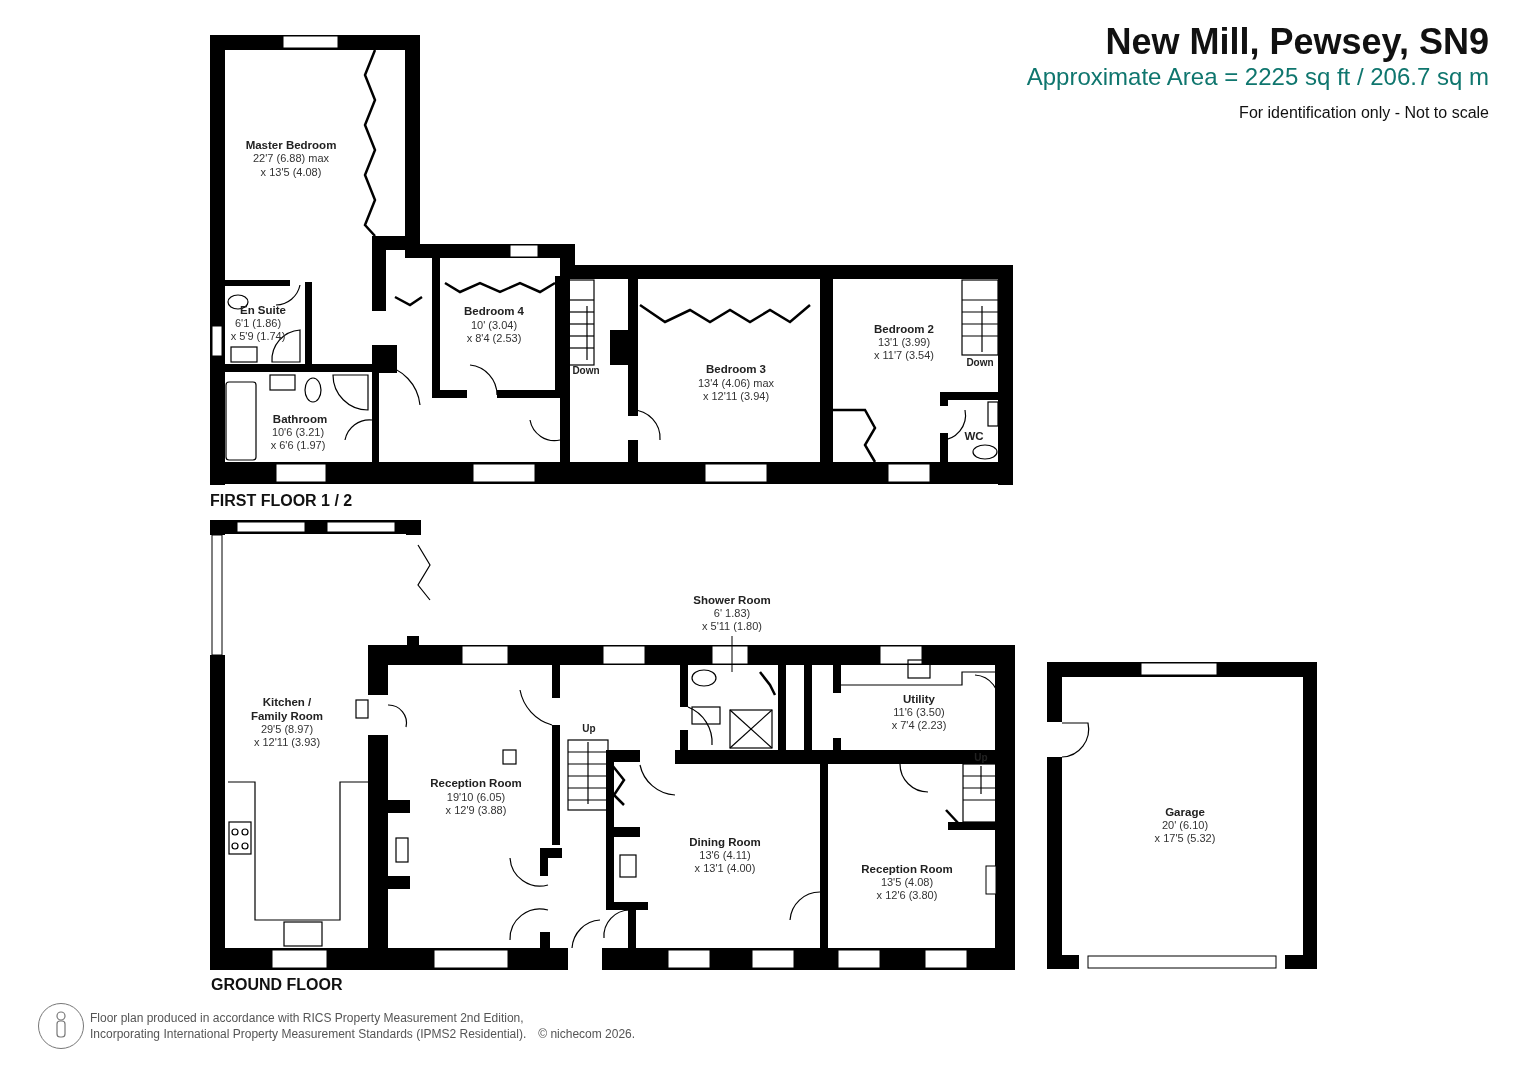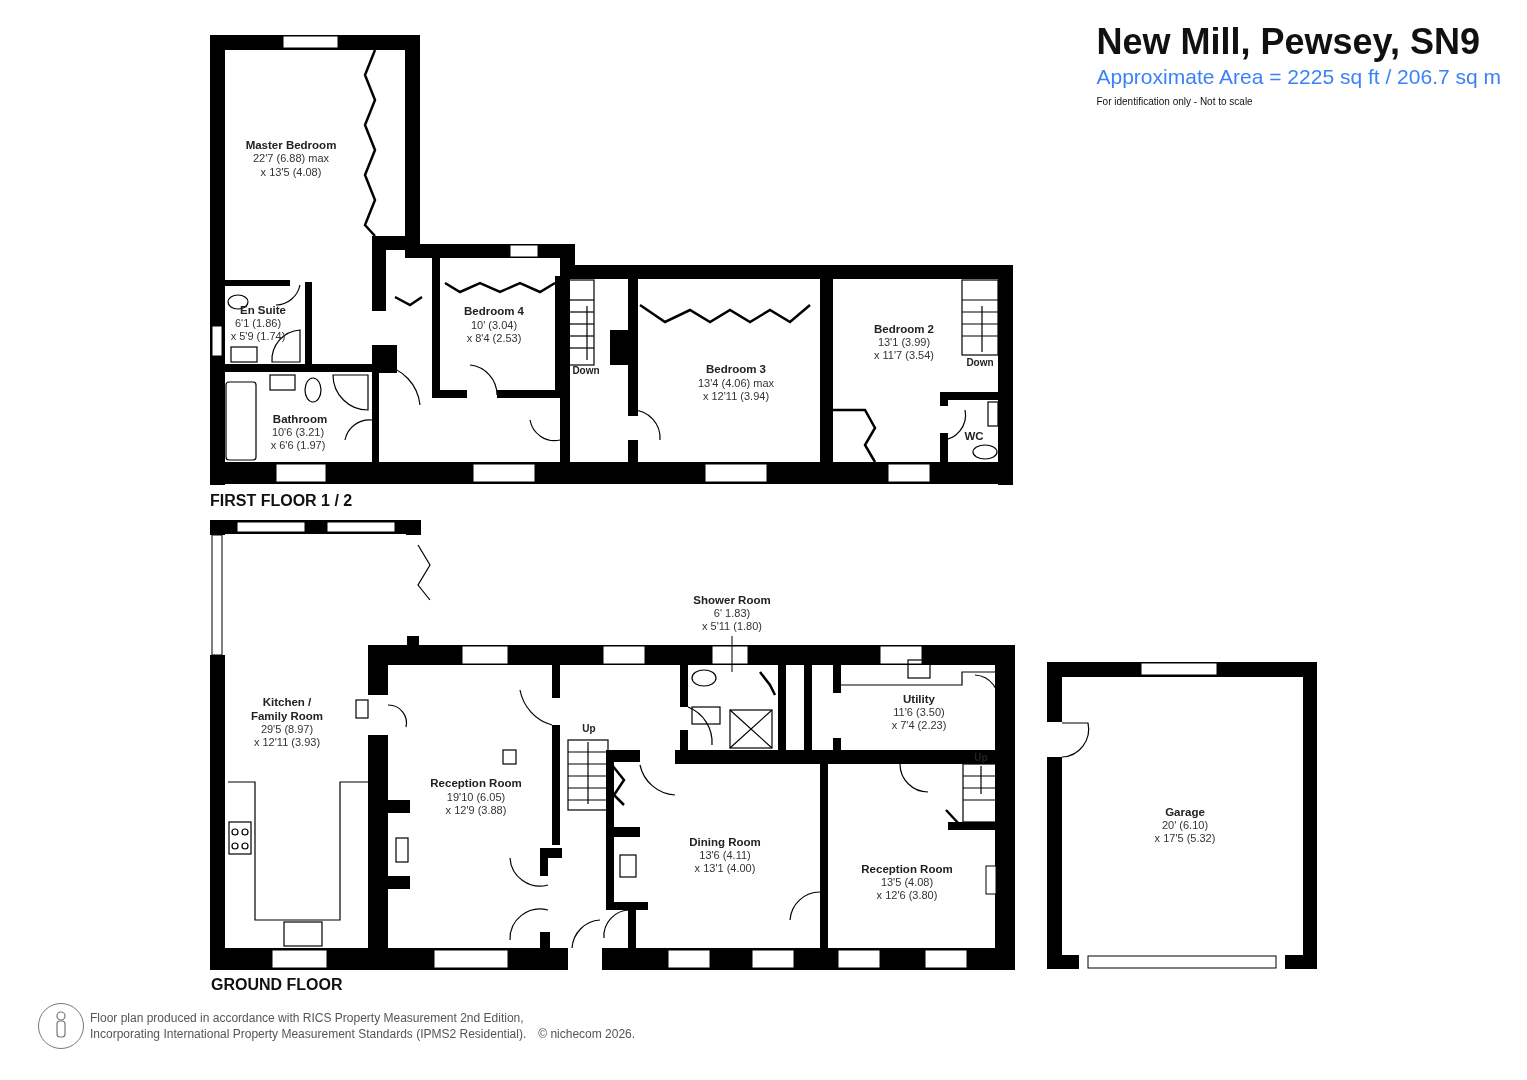--- a/index.html
+++ b/index.html
@@ -1,20 +1,20 @@
 <!DOCTYPE html>
 <html><head>
 <meta charset="utf-8">
 <style>
   html, body { margin: 0; padding: 0; background: #ffffff; }
   body { width: 1527px; height: 1080px; position: relative; overflow: hidden; font-family: "Liberation Sans", sans-serif; color: #111; }
-  .header { position: absolute; right: 26px; top: 20px; text-align: left; }
+  .header { position: absolute; right: 38px; top: 20px; text-align: right; }
   .title { font-size: 36px; font-weight: bold; color: #111; margin: 0; line-height: 44px; }
-  .area-line { font-size: 21px; line-height: 26px; color: #3b82f6; }
-  .note { font-size: 10px; line-height: 22px; margin-top: 1px; color: #111; }
+  .area-line { font-size: 24px; line-height: 26px; color: #0f766e; }
+  .note { font-size: 16px; line-height: 22px; margin-top: 12px; color: #111; }
   svg.plan { position: absolute; left: 0; top: 0; }
   .room-name { font-family: "Liberation Sans", sans-serif; font-size: 11.5px; font-weight: bold; fill: #222; }
   .room-dim { font-family: "Liberation Sans", sans-serif; font-size: 11px; fill: #333; }
   .floor-label { font-family: "Liberation Sans", sans-serif; font-size: 16px; font-weight: bold; fill: #111; }
   .small-label { font-family: "Liberation Sans", sans-serif; font-size: 10px; font-weight: bold; fill: #222; }
   .wall { fill: #000; }
   .thin { fill: none; stroke: #000; stroke-width: 1.2; }
   .thick { fill: none; stroke: #000; stroke-width: 2.5; }
   .win { fill: #fff; stroke: #000; stroke-width: 1; }
   .footer { position: absolute; left: 38px; top: 1003px; display: flex; align-items: center; }

